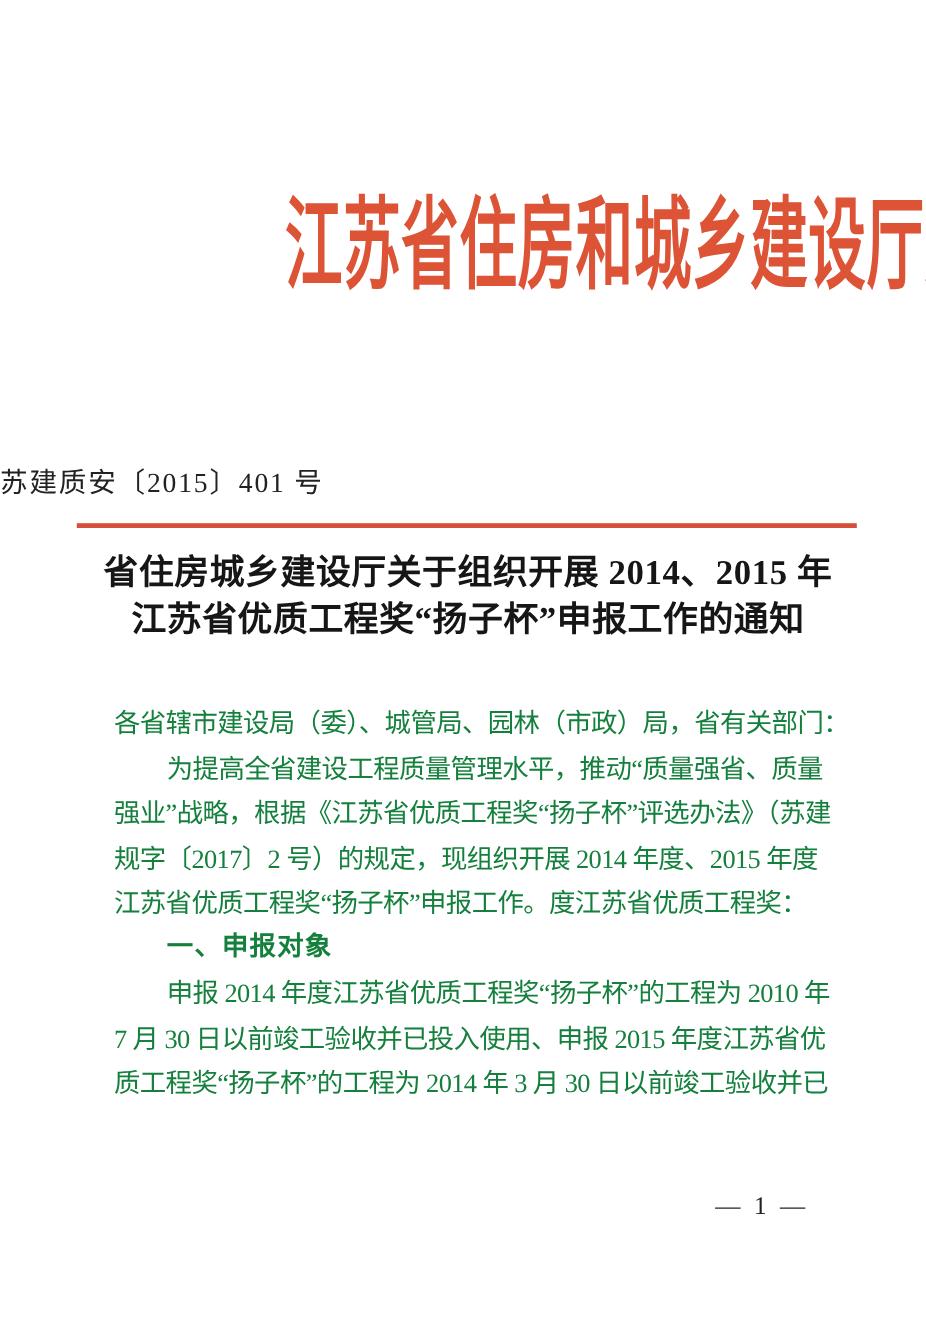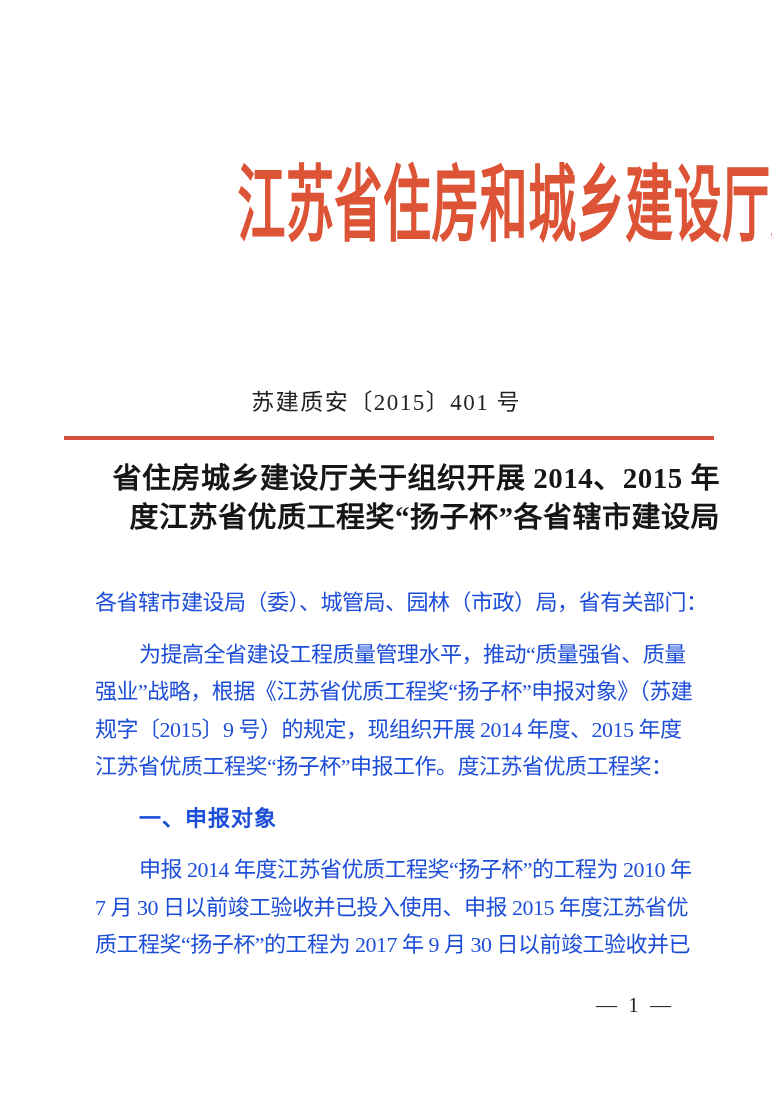--- a/index.html
+++ b/index.html
@@ -35,64 +35,64 @@
     transform-origin: center;
     letter-spacing: 1px;
   }
 
   
   .doc-number {
     position: absolute;
     top: 383px;
     left: 0;
     width: 100%;
-    text-align: center;
+    text-align: left;
     font-size: 23px;
     letter-spacing: 1.5px;
     color: #222;
   }
 
   
   .red-rule {
     position: absolute;
     top: 436px;
     left: 64px;
     width: 650px;
     height: 4px;
   }
 
   
   .doc-title {
     position: absolute;
     top: 459px;
     left: 60px;
     right: 52px;
-    text-align: right;
+    text-align: center;
     font-size: 29px;
     font-weight: 700;
     line-height: 39px;
     letter-spacing: 0.5px;
     color: #161616;
   }
 
   
   .doc-body {
     position: absolute;
     top: 584px;
     left: 95px;
     right: 50px;
     font-size: 22px;
     line-height: 37.5px;
     letter-spacing: -0.5px;
-    color: #1d4ed8;
+    color: #15803d;
   }
   .body-line { white-space: nowrap; height: 37.5px; }
-  .body-line.indent { text-indent: 2em; margin-top: 14px; }
+  .body-line.indent { text-indent: 2em; }
   .body-line.heading {
-    font-family: Liberation Serif, serif;
+    font-family: Liberation Mono, monospace;
     font-weight: 700;
     letter-spacing: 1px;
   }
 
   
   .page-number {
     position: absolute;
     top: 993px;
     right: 98px;
     font-size: 21px;
@@ -108,30 +108,30 @@
   <div class="letterhead">
     <span class="letterhead-text" style="color: rgb(220, 83, 54);">江苏省住房和城乡建设厅文件</span>
   </div>
 
   <div class="doc-number">苏建质安〔2015〕401 号</div>
 
   <div class="red-rule" style="background: rgb(212, 80, 58);"></div>
 
   <div class="doc-title">
     <div>省住房城乡建设厅关于组织开展 2014、2015 年</div>
-    <div>度江苏省优质工程奖“扬子杯”各省辖市建设局</div>
+    <div>江苏省优质工程奖“扬子杯”申报工作的通知</div>
   </div>
 
   <div class="doc-body">
       <div class="body-line">各省辖市建设局（委）、城管局、园林（市政）局，省有关部门：</div>
       <div class="body-line indent">为提高全省建设工程质量管理水平，推动“质量强省、质量</div>
-      <div class="body-line">强业”战略，根据《江苏省优质工程奖“扬子杯”申报对象》（苏建</div>
-      <div class="body-line">规字〔2015〕9 号）的规定，现组织开展 2014 年度、2015 年度</div>
+      <div class="body-line">强业”战略，根据《江苏省优质工程奖“扬子杯”评选办法》（苏建</div>
+      <div class="body-line">规字〔2017〕2 号）的规定，现组织开展 2014 年度、2015 年度</div>
       <div class="body-line">江苏省优质工程奖“扬子杯”申报工作。度江苏省优质工程奖：</div>
       <div class="body-line indent heading">一、申报对象</div>
       <div class="body-line indent">申报 2014 年度江苏省优质工程奖“扬子杯”的工程为 2010 年</div>
       <div class="body-line">7 月 30 日以前竣工验收并已投入使用、申报 2015 年度江苏省优</div>
-      <div class="body-line">质工程奖“扬子杯”的工程为 2017 年 9 月 30 日以前竣工验收并已</div>
+      <div class="body-line">质工程奖“扬子杯”的工程为 2014 年 3 月 30 日以前竣工验收并已</div>
     </div>
 
   <div class="page-number">— 1 —</div>
 
 </div>
 
 </body></html>

